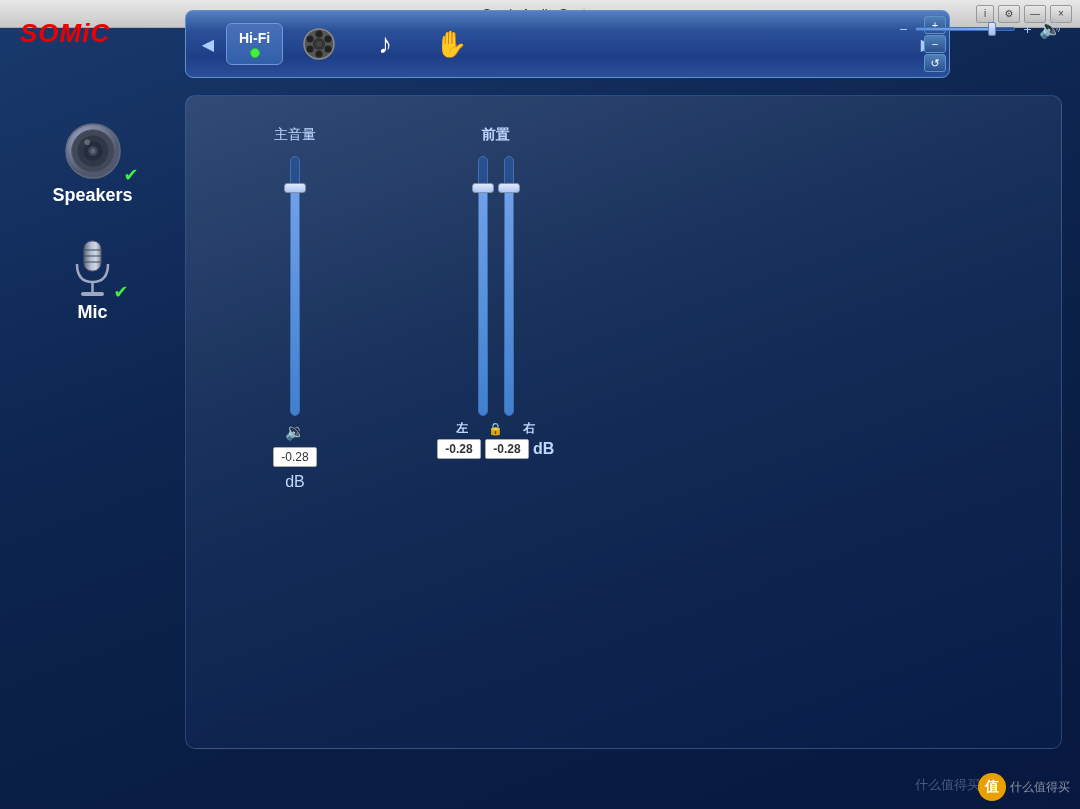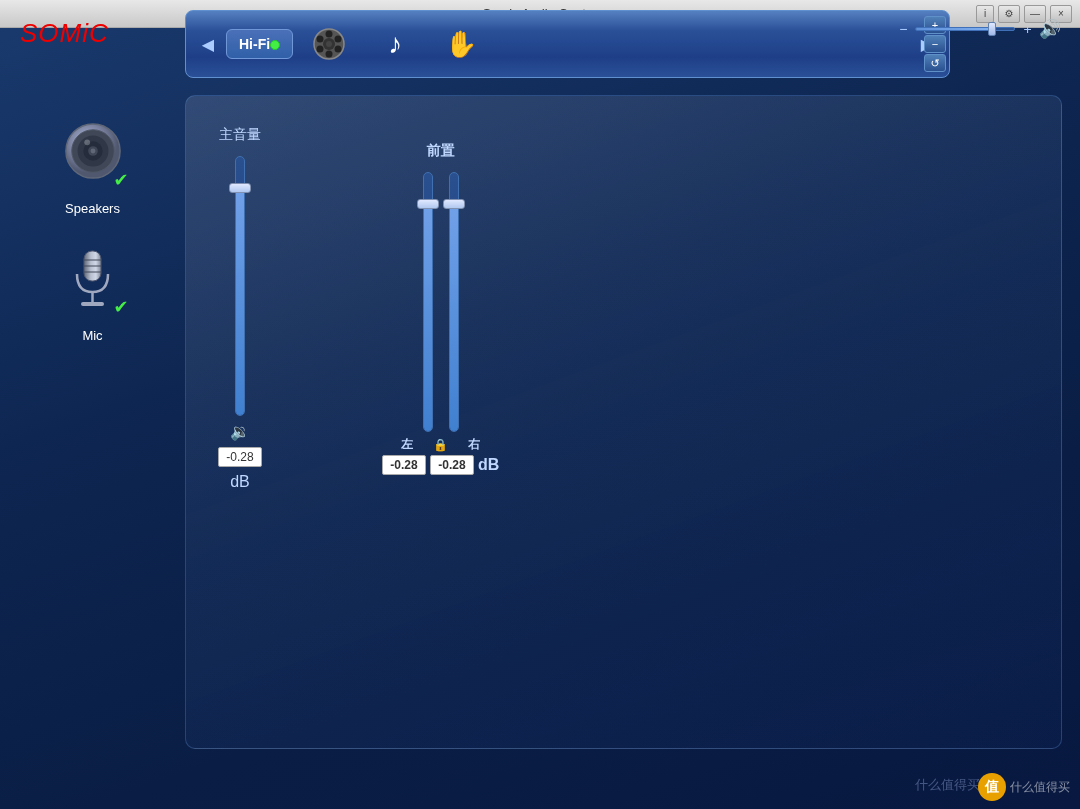--- a/index.html
+++ b/index.html
@@ -68,21 +68,21 @@
     }
 
     
     .somic-logo {
       position: absolute;
       top: 18px;
       left: 20px;
     }
     .somic-logo-text {
       font-size: 26px;
-      font-weight: normal;
+      font-weight: bold;
       color: #e00;
       font-style: italic;
       letter-spacing: 1px;
     }
 
     
     .toolbar {
       position: absolute;
       top: 10px;
       left: 185px;
@@ -128,21 +128,21 @@
     .green-dot {
       width: 10px;
       height: 10px;
       background: #44ee44;
       border-radius: 50%;
       border: 1px solid #22cc22;
       margin-top: 2px;
     }
     .hifi-wrapper {
       display: flex;
-      flex-direction: row;
+      flex-direction: column;
       align-items: center;
     }
     .toolbar-icon {
       width: 36px;
       height: 36px;
       display: flex;
       align-items: center;
       justify-content: center;
       font-size: 22px;
       color: white;
@@ -248,22 +248,22 @@
       font-size: 28px;
       color: #dde8ff;
       padding: 22px 30px 10px;
       font-weight: normal;
     }
 
     
     .faders-area {
       display: flex;
       gap: 60px;
-      padding: 20px 32px;
-      align-items: center;
+      padding: 20px 87px;
+      align-items: flex-start;
       margin-top: 10px;
     }
 
     .fader-group {
       display: flex;
       flex-direction: column;
       align-items: center;
     }
     .fader-group-label {
       font-size: 14px;
@@ -365,24 +365,24 @@
       padding: 6px;
     }
     .device-icon {
       width: 60px;
       height: 60px;
       display: flex;
       align-items: center;
       justify-content: center;
     }
     .device-label {
-      font-size: 13px;
+      font-size: 18px;
       color: white;
-      font-weight: normal;
-      margin-top: 20px;
+      font-weight: bold;
+      margin-top: 4px;
     }
     .device-check {
       position: absolute;
       right: 0;
       top: 50%;
       color: #44ee44;
       font-size: 18px;
     }
 
     

